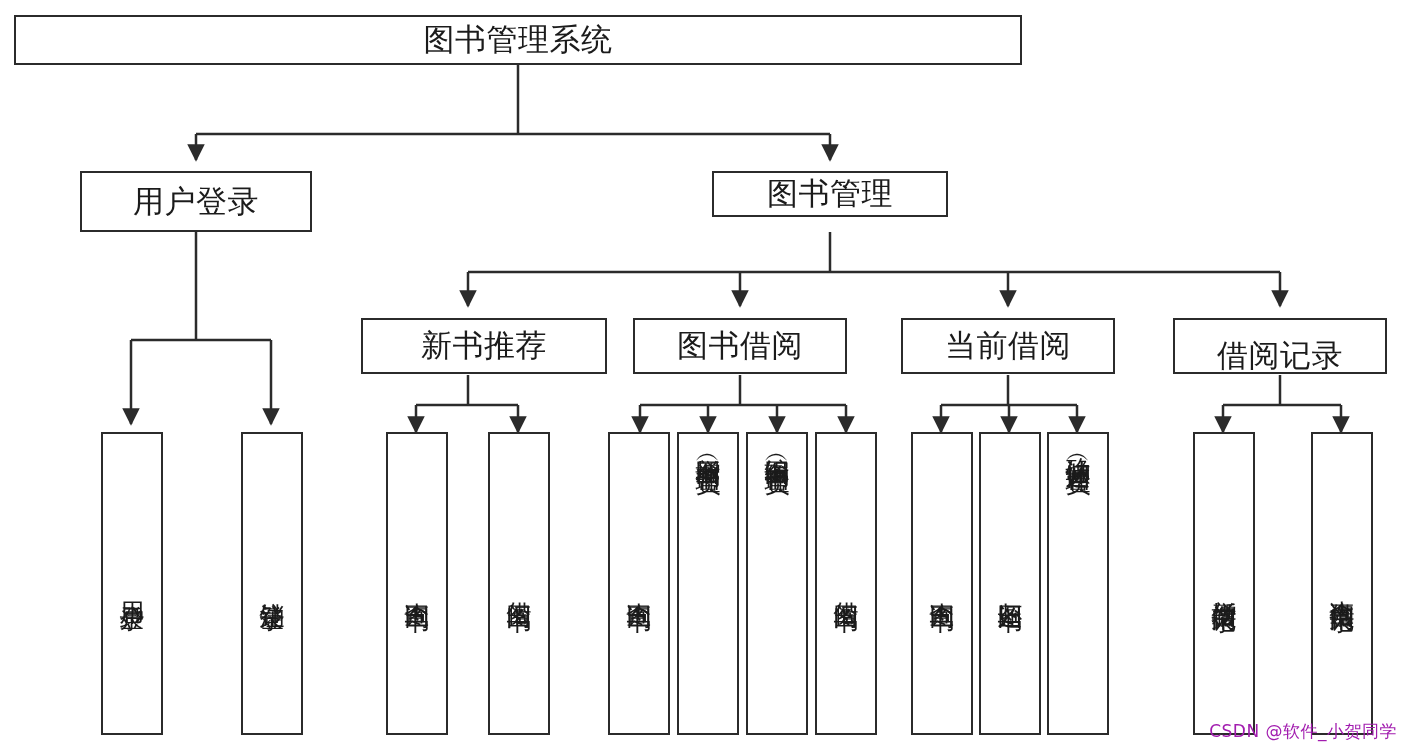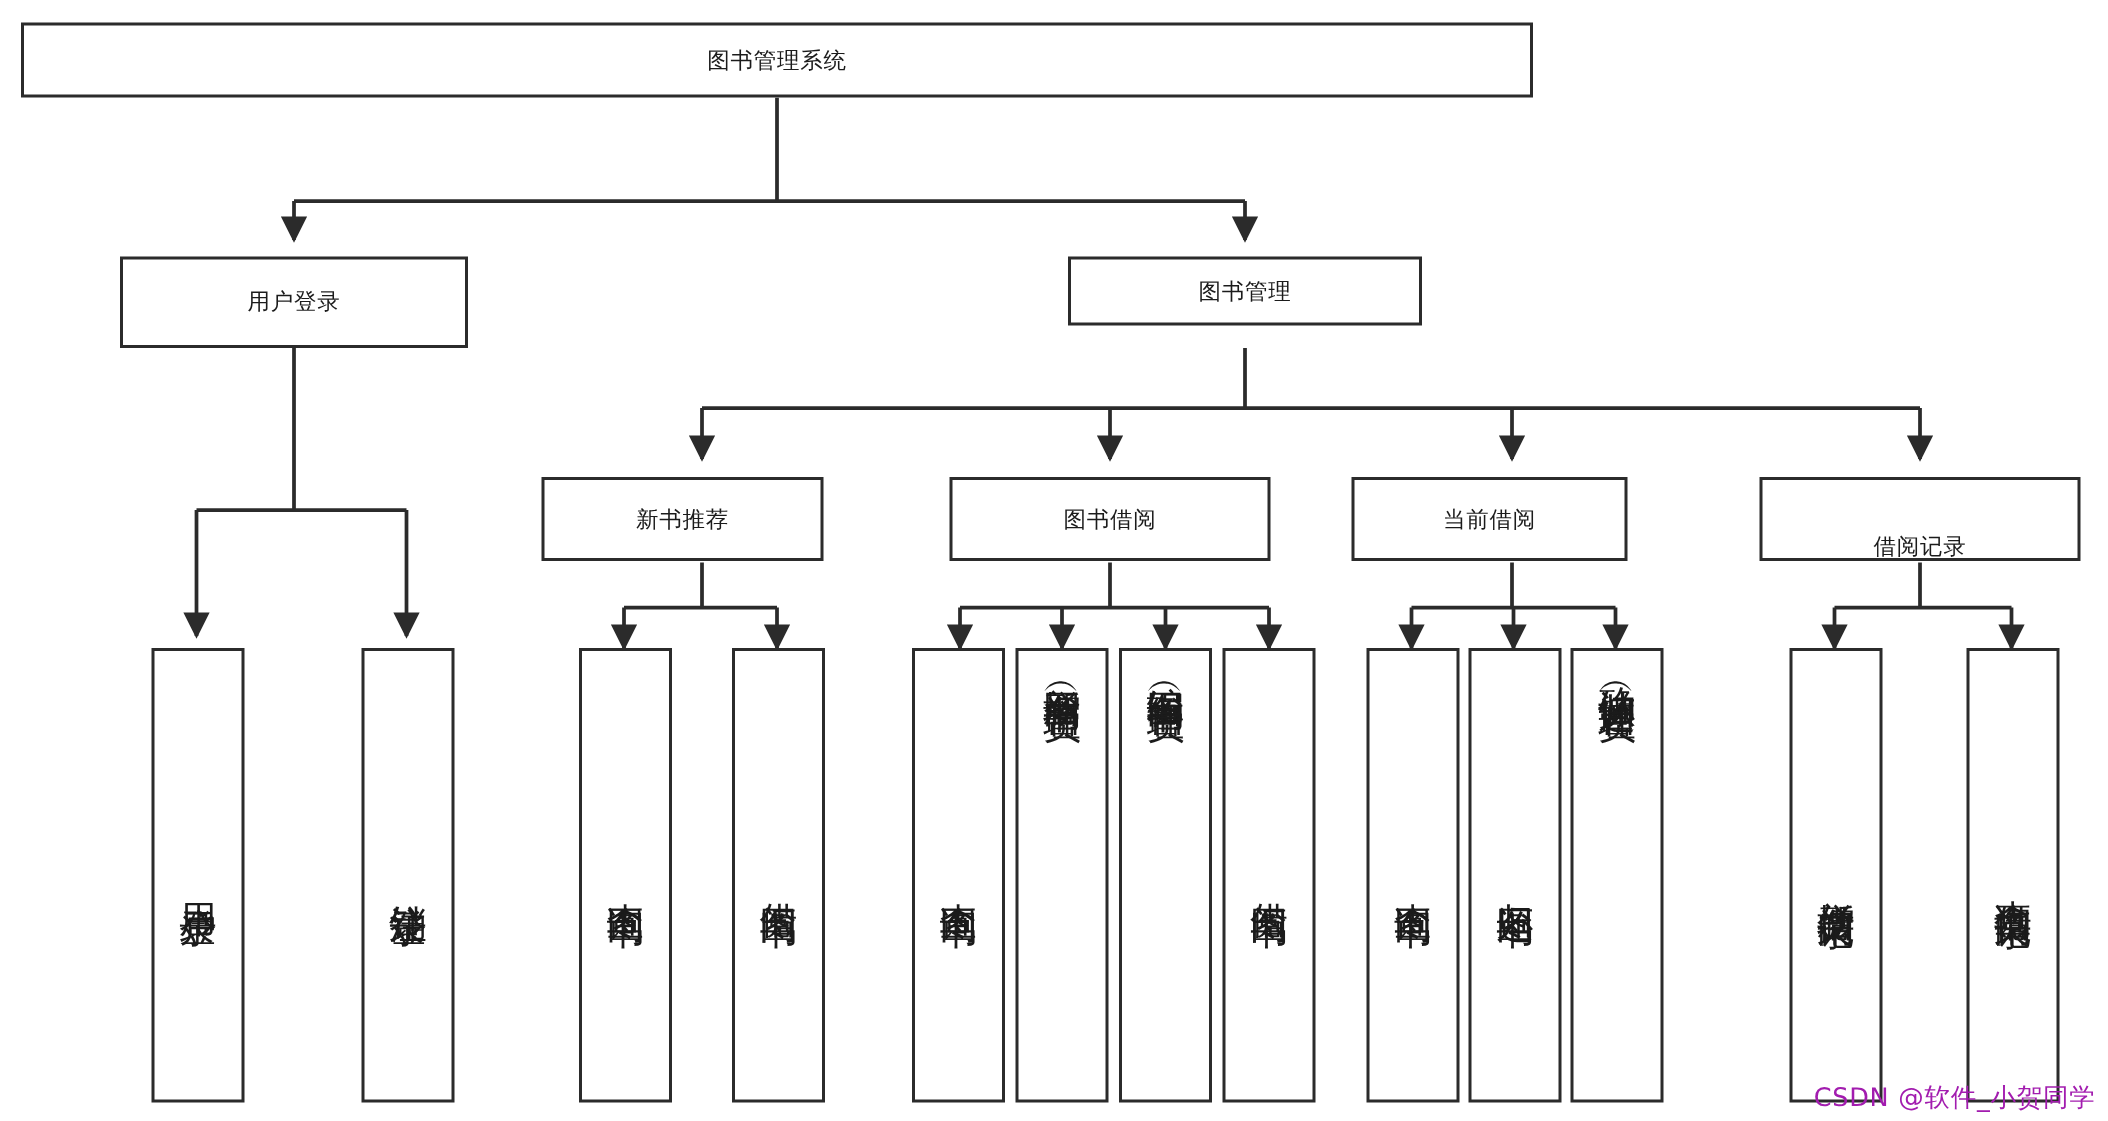--- a/index.html
+++ b/index.html
@@ -33,21 +33,21 @@
     align-items: center;
     justify-content: center;
     color: #1b1b1b;
   }
   .node .label {
     display: block;
     text-align: center;
     line-height: 1.08;
   }
   .node.h .label {
-    font-size: 15px;
+    font-size: 31px;
     letter-spacing: 0.5px;
   }
   .node.v {
     align-items: flex-start;
     justify-content: center;
     padding-top: 0px;
   }
   .node.v .label {
     writing-mode: vertical-rl;
     text-orientation: upright;
@@ -134,27 +134,27 @@
     <span class="label">图书管理系统</span>
   </div>
 
   <div class="node h" style="left:80px; top:171px; width:232px; height:61px;">
     <span class="label">用户登录</span>
   </div>
   <div class="node h" style="left:712px; top:171px; width:236px; height:46px;">
     <span class="label">图书管理</span>
   </div>
 
-  <div class="node h" style="left:361px; top:318px; width:188px; height:56px;">
+  <div class="node h" style="left:361px; top:318px; width:246px; height:56px;">
     <span class="label">新书推荐</span>
   </div>
   <div class="node h" style="left:633px; top:318px; width:214px; height:56px;">
     <span class="label">图书借阅</span>
   </div>
-  <div class="node h" style="left:901px; top:318px; width:184px; height:56px;">
+  <div class="node h" style="left:901px; top:318px; width:214px; height:56px;">
     <span class="label">当前借阅</span>
   </div>
   <div class="node h" style="left:1173px; top:318px; width:214px; height:56px;align-items:flex-end;">
     <span class="label">借阅记录</span>
   </div>
 
   <div class="node v center" style="left:101px; top:432px; width:62px; height:303px;">
     <span class="label">用户登录</span>
   </div>
   <div class="node v center" style="left:241px; top:432px; width:62px; height:303px;">

